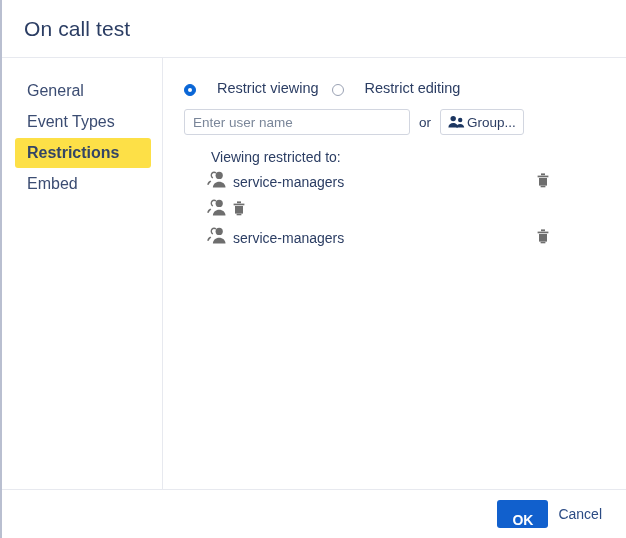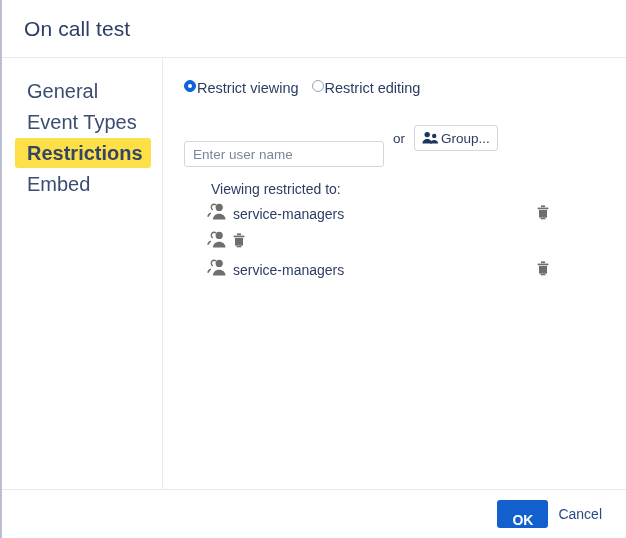--- a/index.html
+++ b/index.html
@@ -52,21 +52,21 @@
     padding-top: 18px;
     background: #fff;
     flex: 0 0 161px;
   }
   .nav-item {
     margin: 0 11px 0 13px;
     height: 30px;
     line-height: 30px;
     padding-left: 12px;
     border-radius: 3px;
-    font-size: 20px;
+    font-size: 16px;
     color: #3b4c72;
     cursor: pointer;
     white-space: nowrap;
   }
   .nav-item + .nav-item {
     margin-top: 1px;
   }
   .nav-item.active {
     background: #fde047;
     font-weight: bold;
@@ -80,23 +80,24 @@
   }
   .radio-row {
     display: flex;
     align-items: center;
     font-size: 14.5px;
     color: #2b3d63;
     margin-bottom: 13px;
   }
   .radio-option {
     display: flex;
-    align-items: flex-start;
+    align-items: flex-end;
     cursor: pointer;
     white-space: nowrap;
+    gap: 20px;
   }
   .radio-option + .radio-option {
     margin-left: 13px;
   }
   .radio-mark {
     width: 12px;
     height: 12px;
     border-radius: 50%;
     box-sizing: border-box;
     flex: 0 0 12px;
@@ -124,32 +125,31 @@
   .radio-label {
     font-size: 14.5px;
   }
   
   .input-row {
     display: flex;
     align-items: center;
     margin-bottom: 14px;
   }
   .user-input {
-    width: 200px;
+    width: 226px;
     height: 26px;
     box-sizing: border-box;
     border: 1px solid #d2d6e0;
     border-radius: 3px;
     padding: 0 8px;
     font-size: 13.5px;
     font-family: "Liberation Sans", sans-serif;
     color: #2b3d63;
     background: #fff;
     outline: none;
-    margin-top: 32px;
   }
   .user-input::placeholder {
     color: #7a8699;
     opacity: 1;
   }
   .or-text {
     margin: 0 9px;
     font-size: 13.5px;
     color: #2b3d63;
   }

